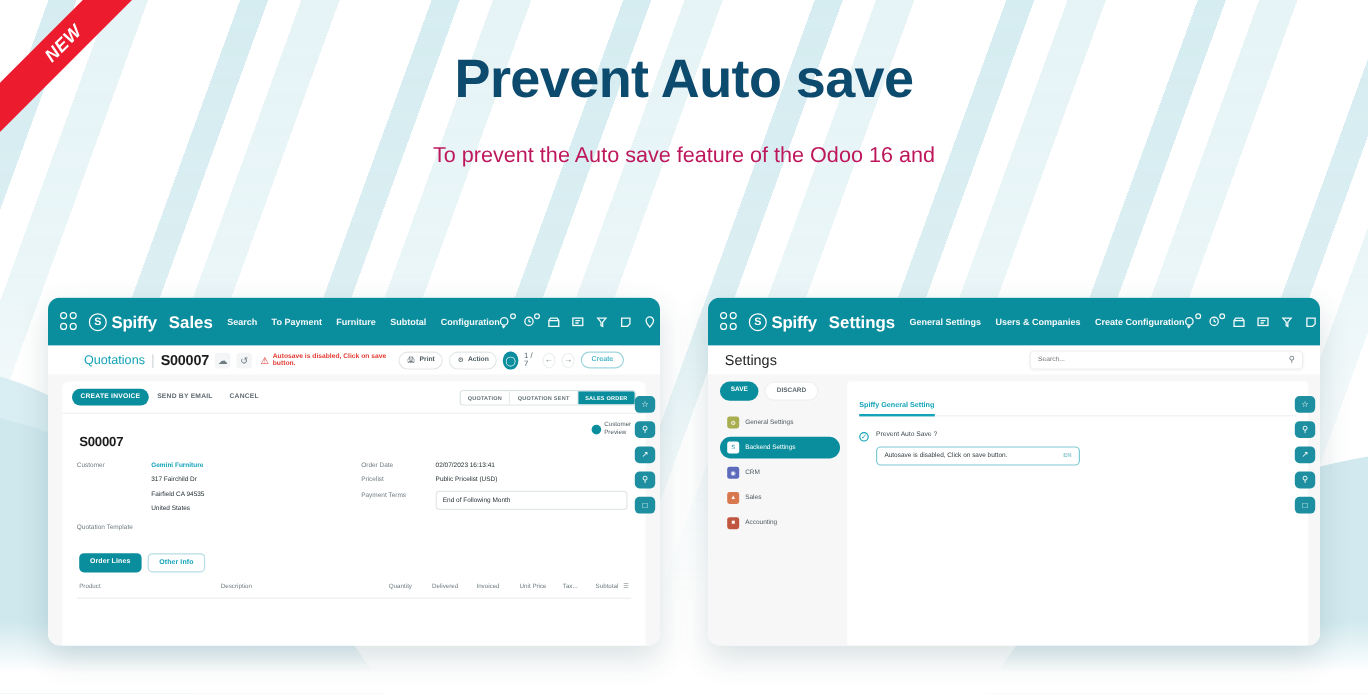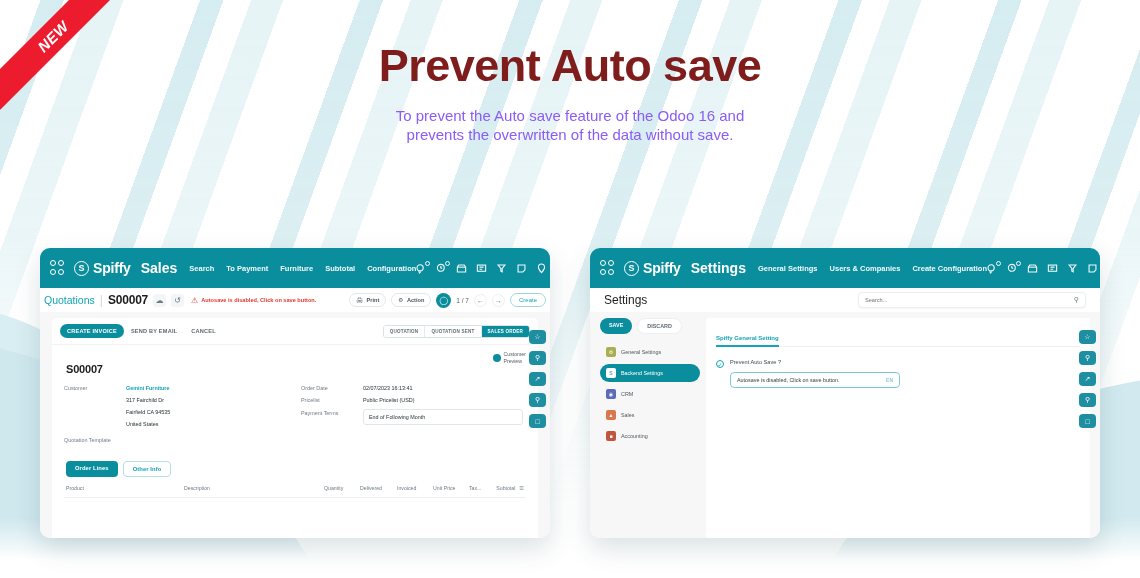--- a/index.html
+++ b/index.html
@@ -53,24 +53,24 @@
     position:absolute; left:-42px; top:22px; width:190px;
     background:#ed1b2e; color:#fff;
     transform:rotate(-45deg);
     text-align:center; padding:6px 0;
     font-size:15px; font-weight:bold; font-style:italic; letter-spacing:.5px;
   }
 
   
   .headline { position:absolute; left:0; right:0; top:40px; text-align:center; z-index:5; }
   .headline h1 {
-    font-size:45px; font-weight:bold; color:#7f1d1d; letter-spacing:-.5px; line-height:1.15;
+    font-size:45px; font-weight:bold; color:#0c4a6e; letter-spacing:-.5px; line-height:1.15;
   }
   .headline p {
-    margin-top:14px; font-size:15px; color:#8b5cf6; line-height:1.3; font-weight:400;
+    margin-top:26px; font-size:18px; color:#be185d; line-height:1.3; font-weight:400;
   }
   .headline p span { display:block; }
 
   
   .card {
     position:absolute; background:#fff; border-radius:10px;
     box-shadow:0 10px 26px rgba(25,70,80,.16);
     overflow:hidden; z-index:6;
   }
   .card-left  { left:40px;  top:248px; width:510px; height:290px; }
@@ -93,21 +93,21 @@
   .nav-menu span { font-size:7.5px; font-weight:bold; opacity:.95; white-space:nowrap; }
   .nav-right { margin-left:auto; display:flex; align-items:center; gap:9px; }
   .nav-ico { width:11px; height:11px; position:relative; opacity:.95; }
   .nav-ico svg { width:11px; height:11px; display:block; }
   .nav-ico .dot {
     position:absolute; right:-3px; top:-2px; width:5px; height:5px; border-radius:50%;
     background:#0a8d9c; border:1px solid #fff; font-size:3px;
   }
 
   
-  .ctrlbar { height:24px; display:flex; align-items:center; padding:0 4px; background:#fff; }
+  .ctrlbar { height:24px; display:flex; align-items:center; padding:0 30px; background:#fff; }
   .bc { display:flex; align-items:center; gap:5px; }
   .bc-link { color:#14a3b8; font-size:10.5px; }
   .bc-sep { color:#d0d6d8; font-size:12px; }
   .bc-cur { color:#1c1c1c; font-size:12px; font-weight:bold; letter-spacing:-.2px; }
   .mini-btn {
     width:13px; height:13px; border-radius:3px; background:#f3f5f6;
     display:flex; align-items:center; justify-content:center; color:#6d7c82; font-size:8px;
   }
   .warn { display:flex; align-items:center; gap:3px; margin-left:7px; }
   .warn-ico { color:#e2372f; font-size:8px; }
@@ -226,21 +226,20 @@
   <div class="bg-bottom-fade"></div>
 
   <div class="ribbon-wrap">
     <div class="ribbon">NEW</div>
   </div>
 
   <div class="headline">
     <h1>Prevent Auto save</h1>
     <p>
       <span>To prevent the Auto save feature of the Odoo 16 and</span>
-      <span>prevents the overwritten of the data without save.</span>
     </p>
   </div>
 
   <div class="card card-left">
 
     <div class="navbar">
       <div class="nav-apps">
           <i></i>
           <i></i>
           <i></i>

